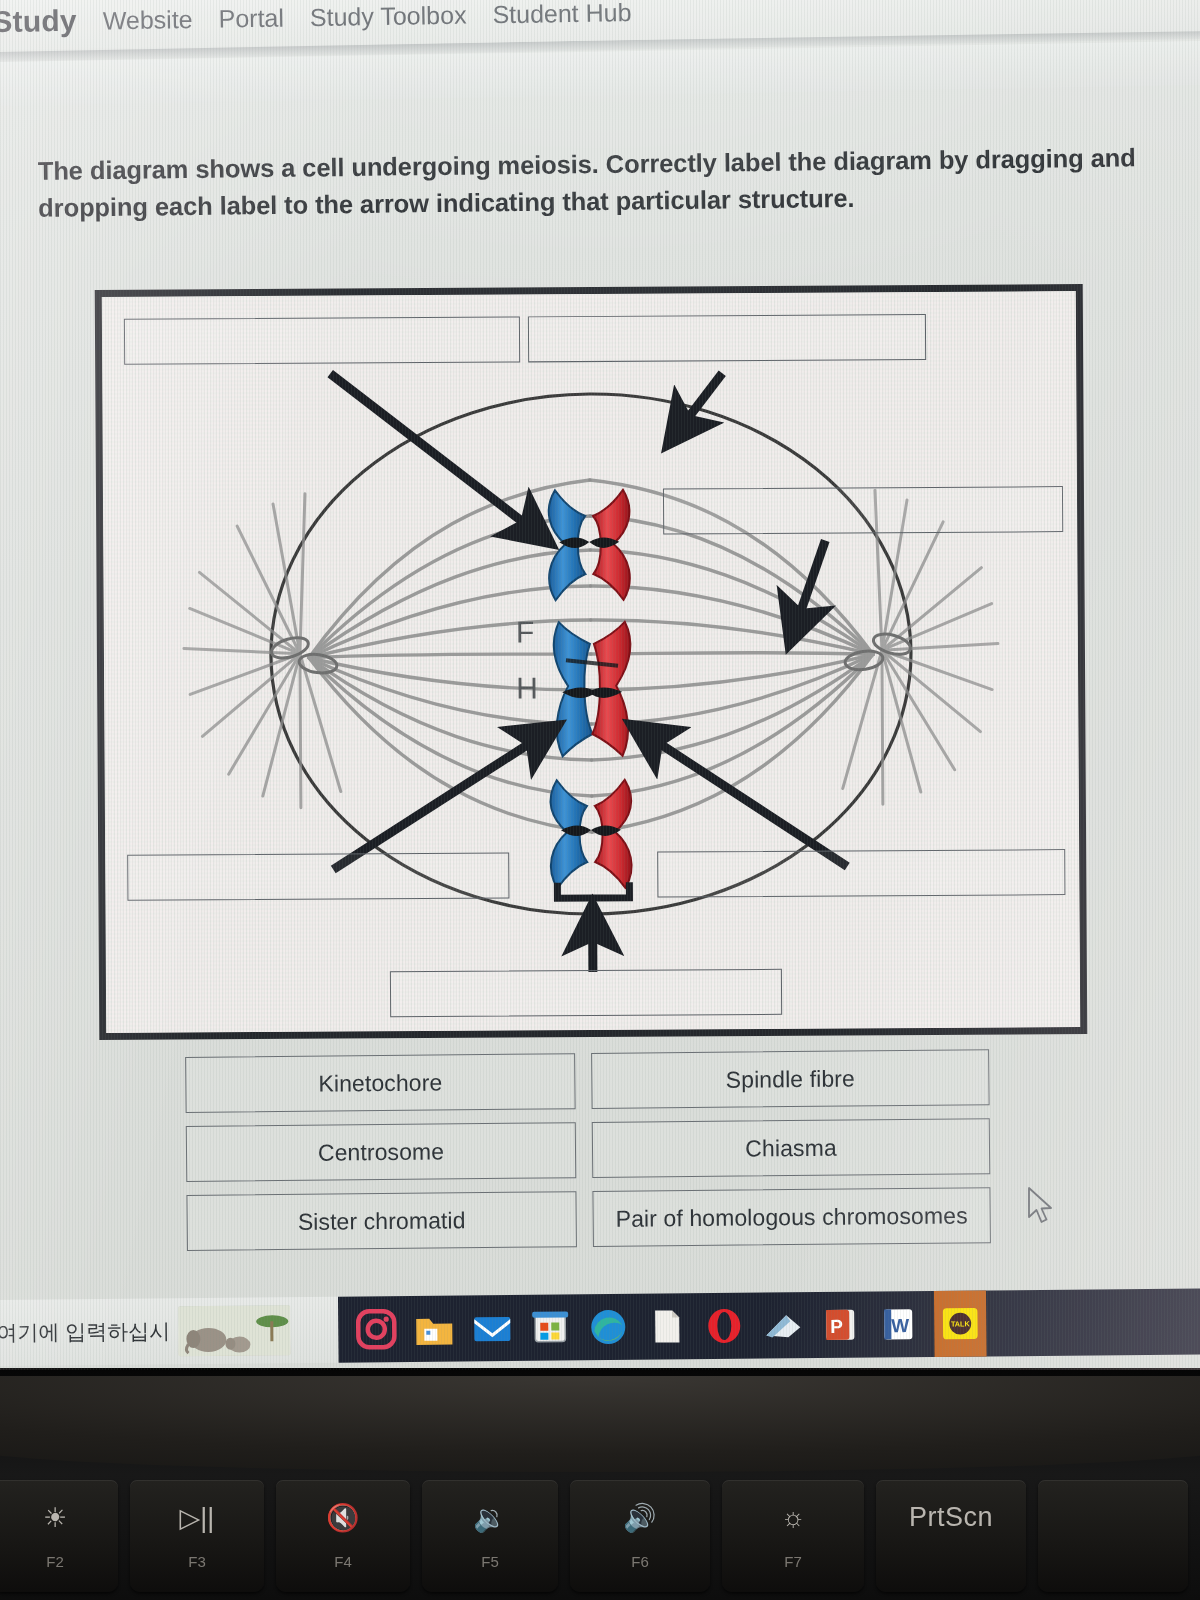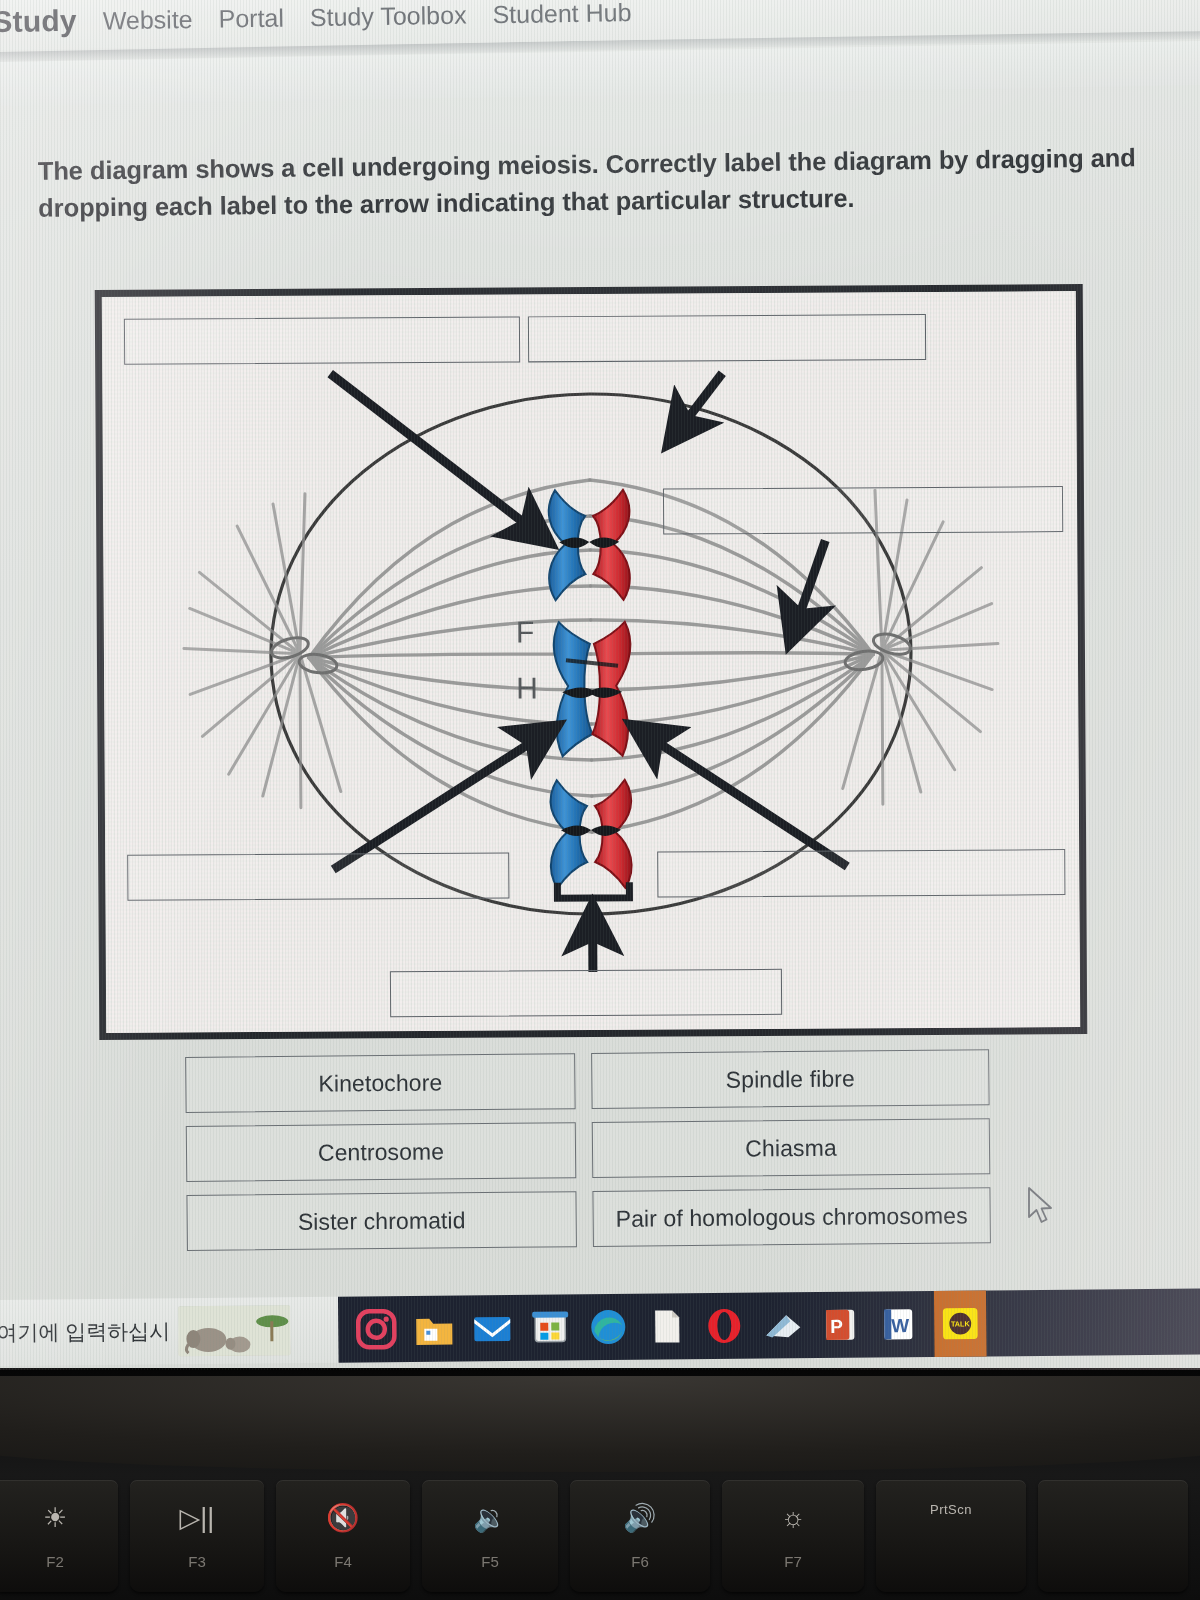--- a/index.html
+++ b/index.html
@@ -135,21 +135,21 @@
     color: #b9b5ae;
   }
   .key .glyph {
     position:absolute; left:0; right:0; top:22px; text-align:center;
     font-size: 27px; color: #cfcbc4; opacity:.88;
   }
   .key .fn {
     position:absolute; left:0; right:0; bottom: 22px; text-align:center;
     font-size: 15px; color: #8d8982; opacity:.85;
   }
-  .key.wide .glyph { font-size: 13px; letter-spacing:.5px; }
+  .key.wide .glyph { font-size: 27px; letter-spacing:.5px; }
 </style>
 </head>
 <body>
 
 <div id="screen">
 
   <div id="navband"></div>
   <div id="navrule"></div>
   <div id="topnav">
     <span class="brand">Study</span>

